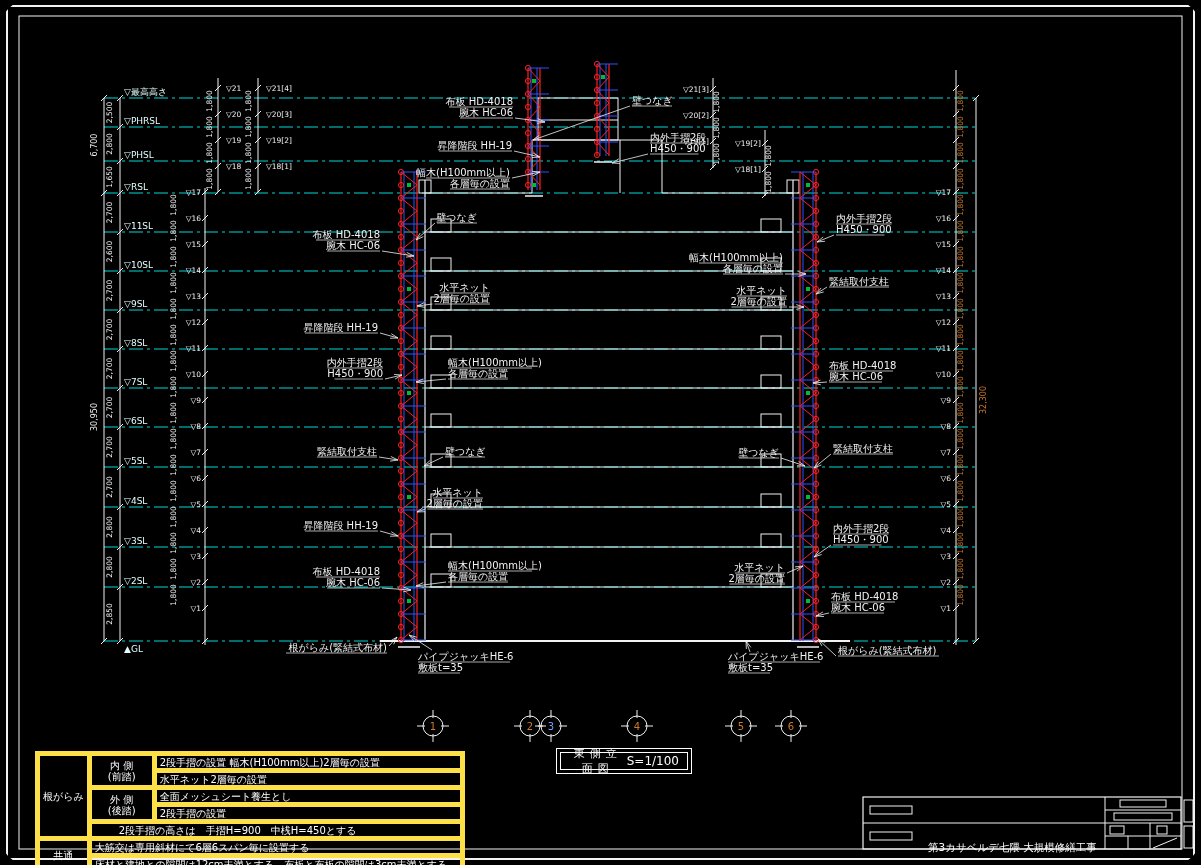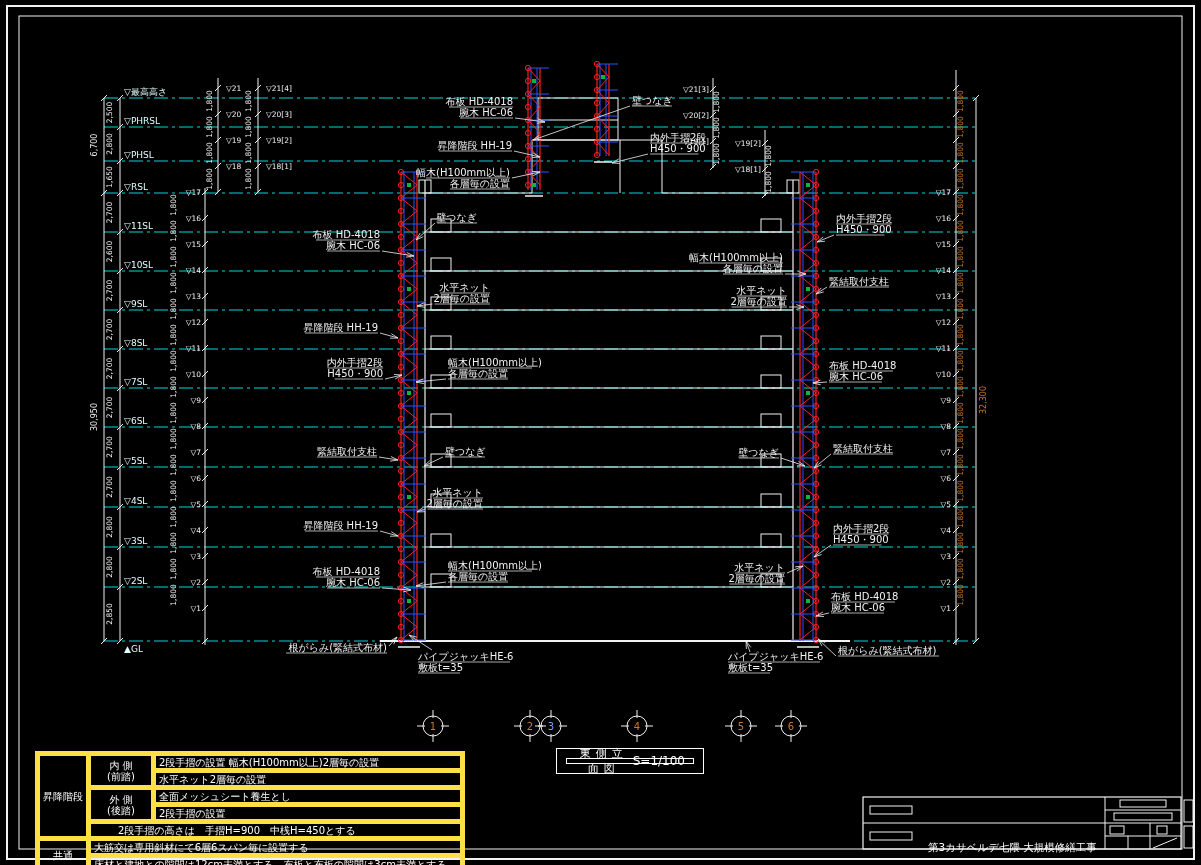--- a/index.html
+++ b/index.html
@@ -1,27 +1,27 @@
 <!DOCTYPE html>
 <html><head>
 <meta charset="utf-8">
 <style>
   html,body{margin:0;padding:0;background:#000;}
   #sheet{position:relative;width:1201px;height:865px;background:#000;overflow:hidden;
-         font-family:"DejaVu Sans",sans-serif;}
+         font-family:"DejaVu Sans",sans-serif;border-radius:29px;}
   #cad{position:absolute;left:0;top:0;}
   .notes{position:absolute;left:35px;top:751px;}
   .notes table{border-collapse:collapse;width:322px;}
   .notes td{border:5px solid #fde047;color:#fff;font-size:10px;line-height:11px;
             padding:0 3px;height:12px;white-space:nowrap;}
   .notes td.c{text-align:center;width:30px;}
   .notes td.sub{text-align:center;width:54px;white-space:pre-line;}
   .notes td.indent{padding-left:27px;}
-  .dtitle{position:absolute;left:556px;top:748px;width:148px;height:26px;
-          border:1px solid #fff;padding:9px;box-sizing:border-box;}
+  .dtitle{position:absolute;left:556px;top:748px;width:136px;height:26px;
+          border:1px solid #fff;padding:3px;box-sizing:border-box;}
   .dtitle-in{border:1px solid #fff;height:100%;box-sizing:border-box;
              display:flex;align-items:center;padding:0 8px;color:#fff;}
   .dname{flex:1;text-align:center;letter-spacing:5px;font-size:11px;}
   .dscale{font-size:12px;}
   .tb-text{position:absolute;color:#fff;font-size:10.5px;line-height:20px;
            white-space:nowrap;}
   .tb-project{left:928px;top:800px;width:250px;margin-top:37px;}
   .tb-drawing{left:928px;top:826px;width:250px;}
 </style>
 </head>
@@ -770,21 +770,21 @@
       <rect x="1110" y="826" width="14" height="8" fill="none" stroke="#f2f2f2" stroke-width="1"></rect>
       <rect x="1157" y="826" width="10" height="8" fill="none" stroke="#f2f2f2" stroke-width="1"></rect>
       <rect x="1184" y="800" width="9" height="22" fill="none" stroke="#f2f2f2" stroke-width="1"></rect>
       <rect x="1184" y="826" width="9" height="22" fill="none" stroke="#f2f2f2" stroke-width="1"></rect>
     </svg>
 
   <div class="notes">
     <table>
       <tbody>
           <tr>
-        <td class="c" rowspan="5">昇降階段</td>
+        <td class="c" rowspan="5">根がらみ</td>
         <td class="sub" rowspan="2">内 側
 (前踏)</td>
         <td>2段手摺の設置 幅木(H100mm以上)2層毎の設置</td>
       </tr>
       <tr>
             <td>水平ネット2層毎の設置</td>
           </tr>
       <tr>
         <td class="sub" rowspan="2">外 側
 (後踏)</td>

